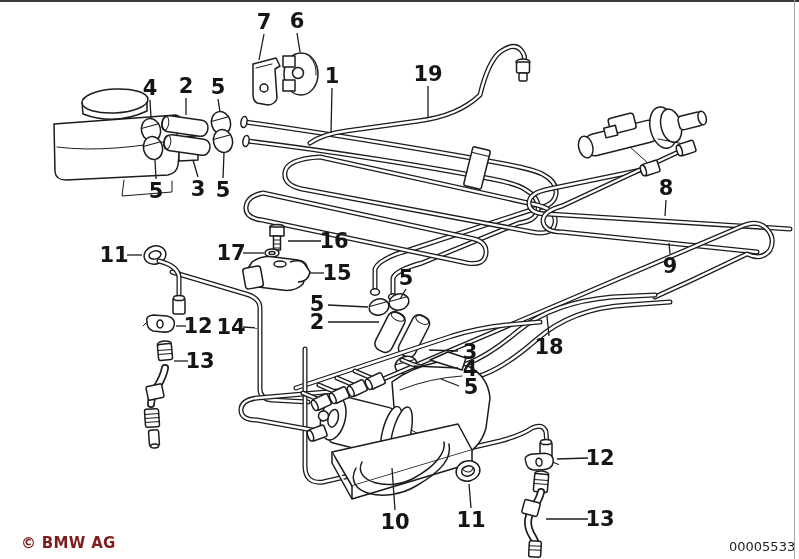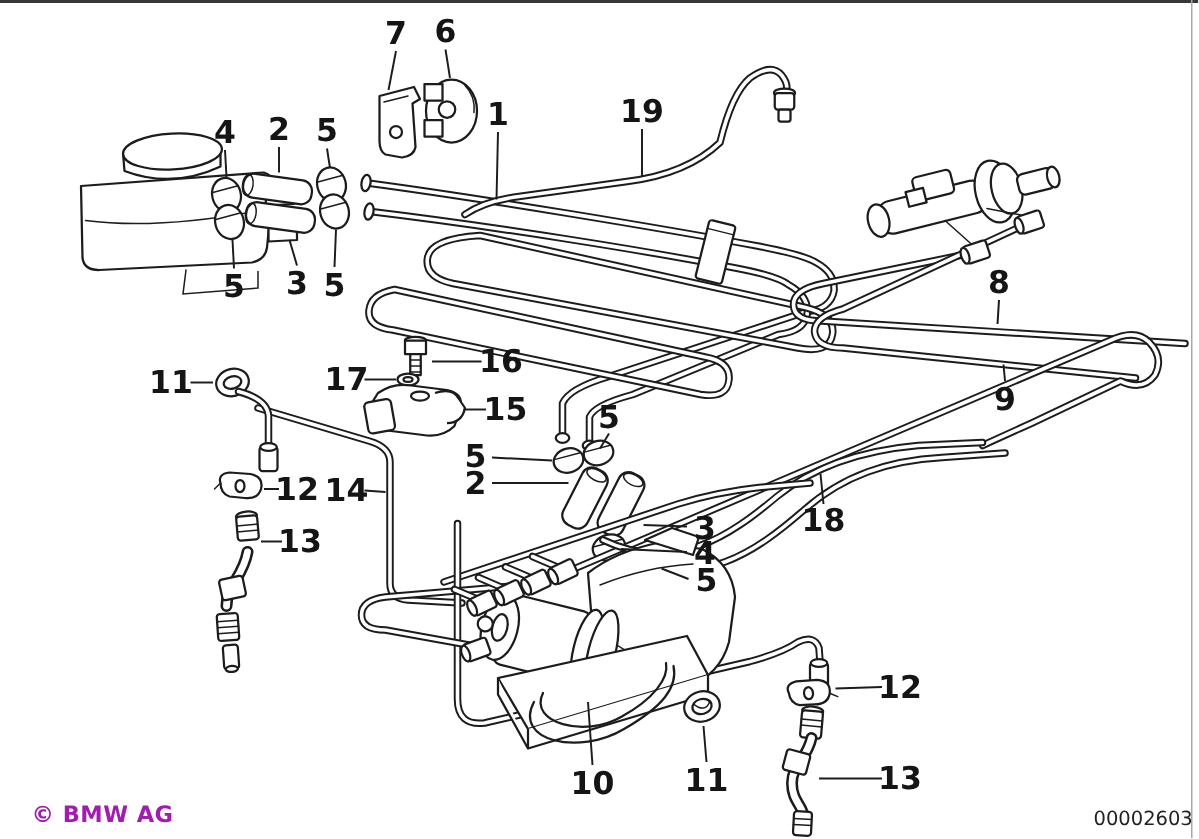--- a/index.html
+++ b/index.html
@@ -10,21 +10,21 @@
   .thin{fill:none;stroke:#1c1c1c;stroke-width:1;stroke-linecap:round;}
   .p{fill:none;stroke:#1c1c1c;stroke-width:1.5;stroke-linecap:round;stroke-linejoin:round;}
   .tO{fill:none;stroke:#1c1c1c;stroke-width:5;stroke-linecap:round;stroke-linejoin:round;}
   .tI{fill:none;stroke:#ffffff;stroke-width:2.4;stroke-linecap:round;stroke-linejoin:round;}
   .hO{fill:none;stroke:#1c1c1c;stroke-width:8;stroke-linecap:round;}
   .hI{fill:none;stroke:#ffffff;stroke-width:4.6;stroke-linecap:round;}
   .leader{stroke:#1c1c1c;stroke-width:1.3;}
   .callout{font-family:"DejaVu Sans",sans-serif;font-weight:bold;font-size:21px;
            fill:#151515;text-anchor:middle;}
   .copyright{position:absolute;left:21px;top:534px;font-size:15px;font-weight:bold;
-             color:#a21caf;letter-spacing:.3px;}
+             color:#7f1d1d;letter-spacing:.3px;}
   .partnum{position:absolute;left:729px;top:539px;font-size:13px;color:#222;}
   .top-border{position:absolute;left:0;top:0;width:799px;height:2px;background:#383838;}
   .right-border{position:absolute;left:794px;top:0;width:1px;height:559px;background:#a8a8a8;}
 </style>
 </head>
 <body>
 
 <div class="stage">
   <div class="top-border"></div>
   <div class="right-border"></div>
@@ -380,14 +380,14 @@
         <line x1="471" y1="508" x2="469" y2="484" class="leader"></line>
         <text x="471" y="520" class="callout" dominant-baseline="central">11</text>
         <line x1="588" y1="458" x2="557" y2="459" class="leader"></line>
         <text x="600" y="458" class="callout" dominant-baseline="central">12</text>
         <line x1="588" y1="519" x2="546" y2="519" class="leader"></line>
         <text x="600" y="519" class="callout" dominant-baseline="central">13</text>
       </g>
   </svg>
 
   <div class="copyright">© BMW AG</div>
-  <div class="partnum">00002603</div>
+  <div class="partnum">00005533</div>
 </div>
 
 </body></html>

